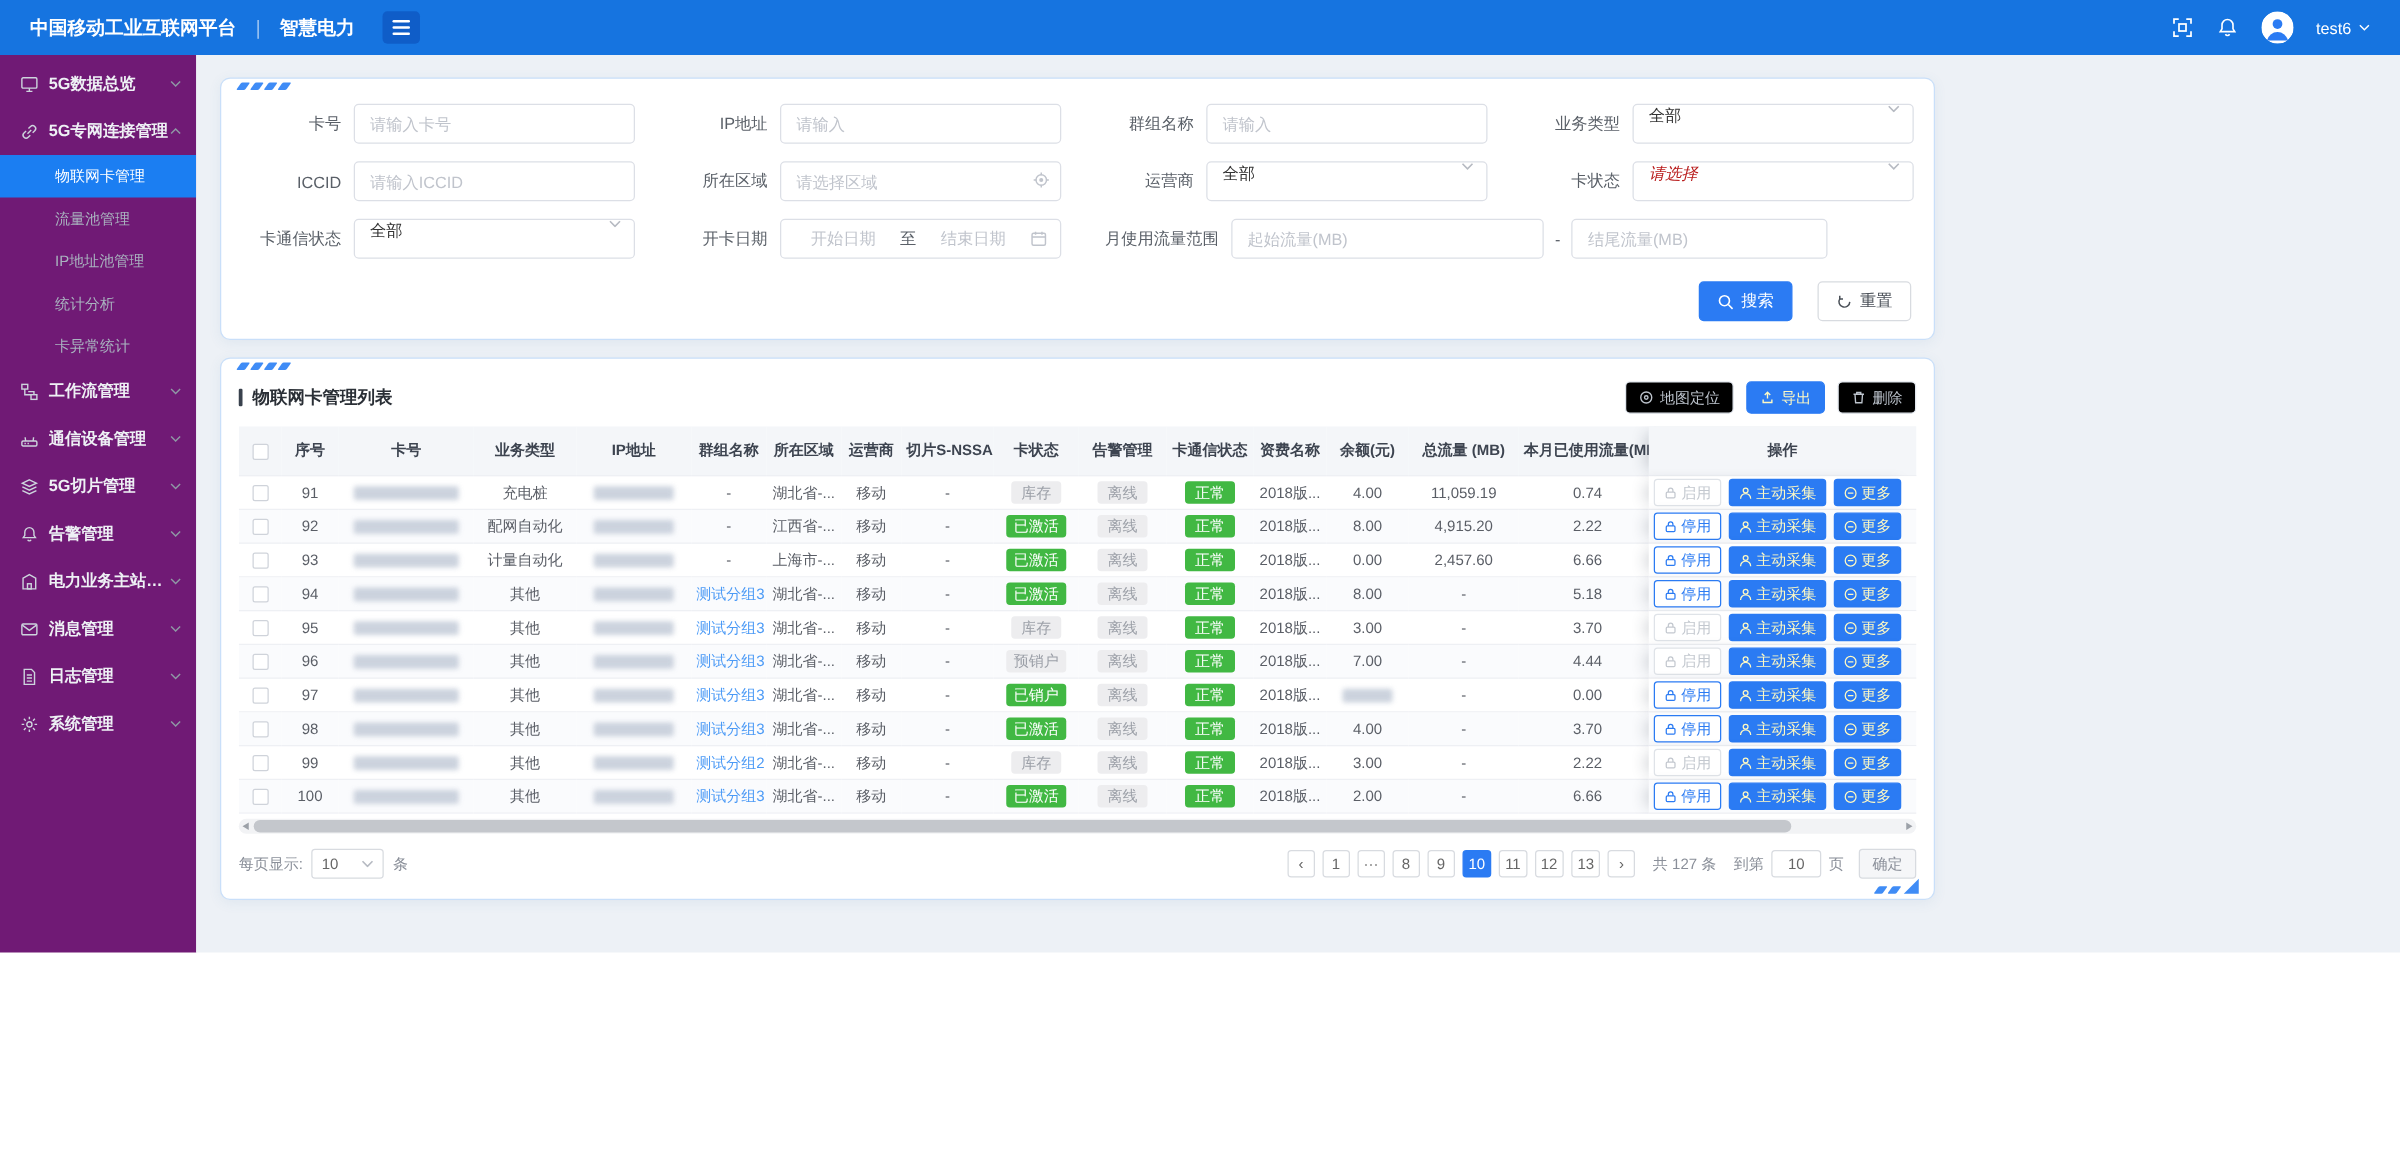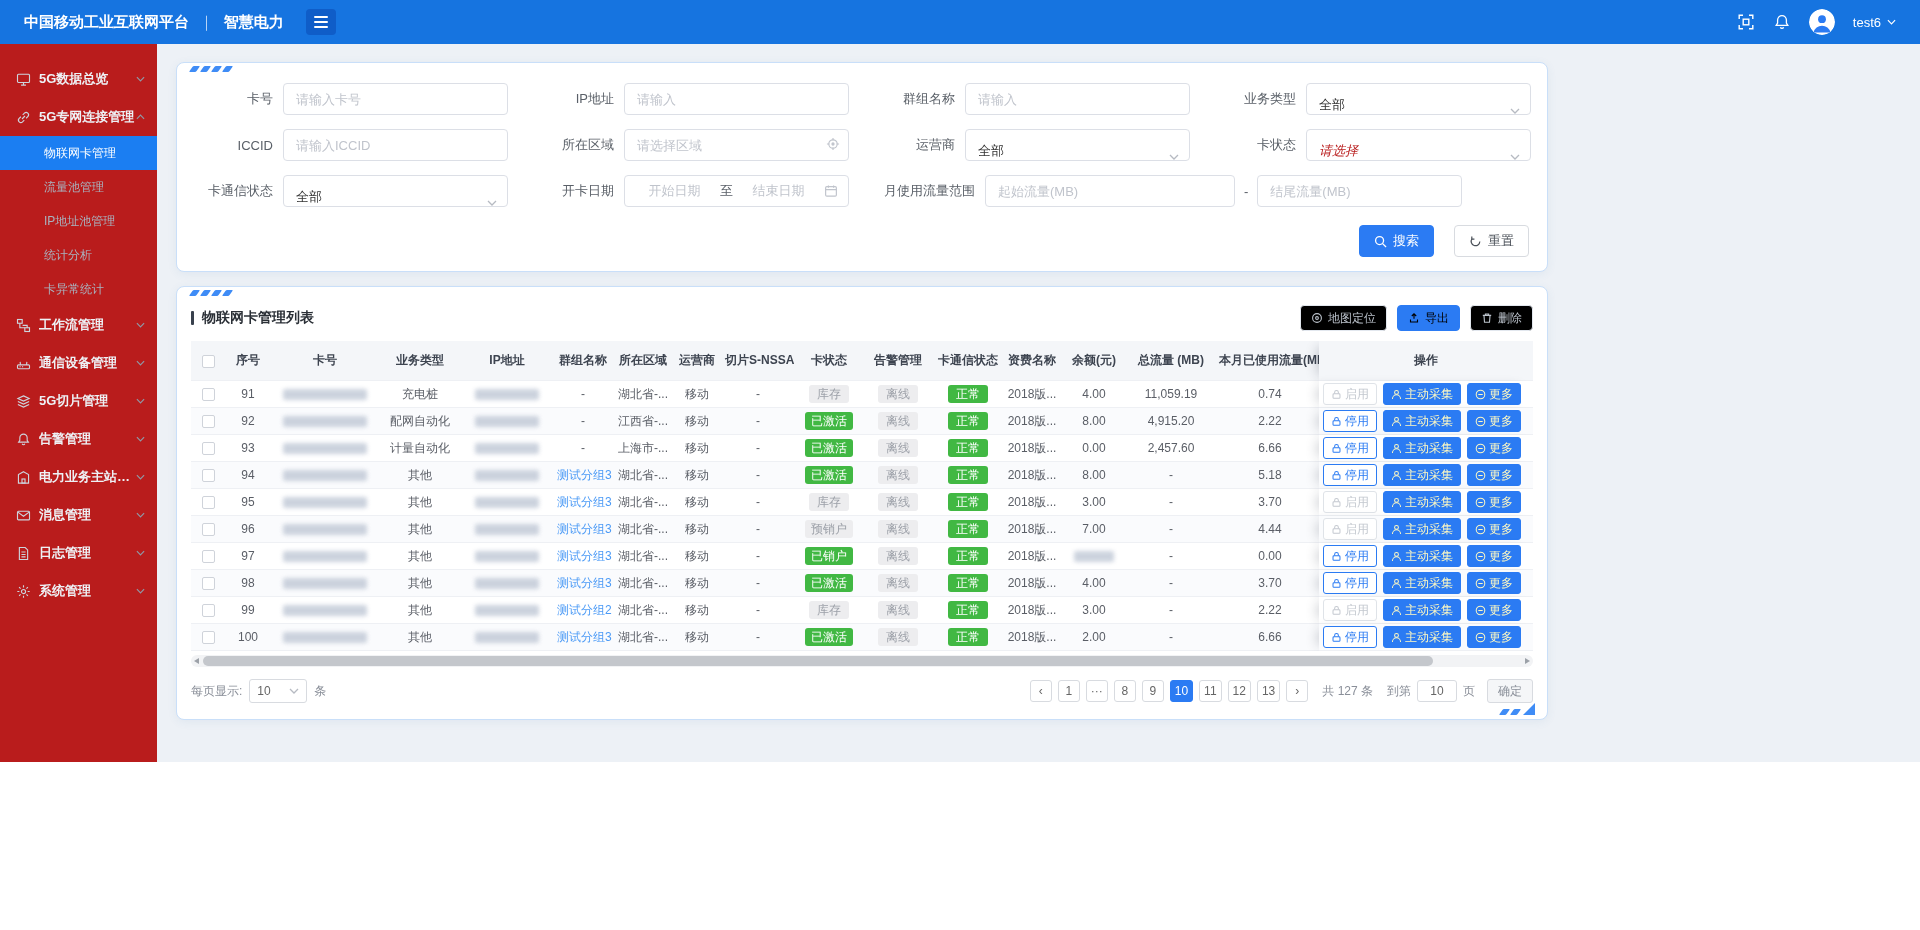--- a/index.html
+++ b/index.html
@@ -16,22 +16,22 @@
   .hamburger i{display:block;width:14px;height:2px;background:#fff;border-radius:1px;}
   .top-right{display:flex;align-items:center;gap:18px;}
   .tr-icon{color:#fff;display:block;cursor:pointer;}
   .tr-icon svg{width:18px;height:18px;display:block;}
   .avatar{width:26px;height:26px;border-radius:50%;overflow:hidden;cursor:pointer;}
   .avatar svg{width:26px;height:26px;display:block;}
   .user{display:flex;align-items:center;gap:6px;font-size:13px;cursor:pointer;}
   .user .chev svg{width:9px;height:6px;display:block;}
 
   
-  .sidebar{position:absolute;top:44px;left:0;width:157px;height:718px;background:#b91c1c;
-    padding-top:16px;overflow:hidden;}
+  .sidebar{position:absolute;top:44px;left:0;width:157px;height:718px;background:#701a75;
+    padding-top:4px;overflow:hidden;}
   .side-item{display:flex;align-items:center;height:38px;padding:0 12px 0 16px;color:#eef1f5;
     font-size:13px;font-weight:bold;cursor:pointer;white-space:nowrap;}
   .s-icon{color:#cdd4dd;margin-right:8px;display:block;flex:none;}
   .s-icon svg{width:15px;height:15px;display:block;}
   .s-label{flex:1;overflow:hidden;text-overflow:ellipsis;}
   .s-chev{color:#8f98a5;display:block;flex:none;}
   .s-chev svg{width:9px;height:6px;display:block;}
   .s-chev.up svg{transform:rotate(180deg);}
   .side-sub{height:34px;line-height:34px;padding-left:44px;font-size:12px;color:#a9b3bf;cursor:pointer;white-space:nowrap;}
   .side-sub.active{background:#1b7ef2;color:#fff;}
@@ -54,21 +54,21 @@
   .f-field.span2{grid-column:span 2;}
   .f-label{flex:none;width:80px;text-align:right;margin-right:10px;font-size:13px;color:#5a6068;white-space:nowrap;}
   .f-label.wide{width:100px;}
   .f-input{flex:1;height:32px;border:1px solid #dcdfe6;border-radius:4px;padding:0 12px;font-size:13px;
     color:#333;min-width:0;background:#fff;outline:none;}
   .f-input::placeholder{color:#c0c4cc;}
   .f-inputwrap{position:relative;flex:1;display:flex;min-width:0;}
   .f-inputwrap .f-input{padding-right:30px;}
   .f-suffix{position:absolute;right:9px;top:8px;color:#c0c4cc;}
   .f-suffix svg{width:14px;height:14px;display:block;}
-  .f-select{flex:1;height:32px;border:1px solid #dcdfe6;border-radius:4px;display:flex;align-items:flex-end;
+  .f-select{flex:1;height:32px;border:1px solid #dcdfe6;border-radius:4px;display:flex;align-items:flex-start;
     justify-content:space-between;padding:0 10px 0 12px;font-size:13px;color:#333;cursor:pointer;background:#fff;min-width:0;}
   .f-select .ph{color:#b91c1c;font-style:italic;}
   .caret{color:#b6bac2;display:block;flex:none;}
   .caret svg{width:10px;height:6px;display:block;}
   .f-range{flex:1;height:32px;border:1px solid #dcdfe6;border-radius:4px;display:flex;align-items:center;
     padding:0 10px;font-size:13px;gap:6px;background:#fff;min-width:0;cursor:pointer;}
   .f-range .rph{flex:1;text-align:center;color:#c0c4cc;white-space:nowrap;overflow:hidden;}
   .f-range .to{color:#5a6068;flex:none;}
   .f-range .cal{color:#c0c4cc;flex:none;}
   .f-range .cal svg{width:14px;height:14px;display:block;}
@@ -85,21 +85,21 @@
   
   .table-card{padding:12px 0 0;}
   .panel-head{display:flex;align-items:center;justify-content:space-between;padding:6px 14px 10px;}
   .panel-title{display:flex;align-items:center;gap:8px;font-size:14px;font-weight:bold;color:#2a2f36;}
   .title-bar{width:3px;height:14px;background:#39414d;border-radius:1px;}
   .head-btns{display:flex;gap:10px;}
   .ph-btn{height:26px;border-radius:4px;padding:0 10px;font-size:12px;display:inline-flex;gap:5px;
     align-items:center;cursor:pointer;font-family:inherit;}
   .ph-btn svg{width:12px;height:12px;display:block;}
   .ph-btn.disabled{background:#000000;border:1px solid #e2e7ee;color:#bcc3cc;cursor:default;}
-  .ph-btn.primary{background:#2b7bf3;color:#000000;border:1px solid #2b7bf3;}
+  .ph-btn.primary{background:#2b7bf3;color:#fef9c3;border:1px solid #2b7bf3;}
 
   .table-wrap{margin:0 14px;overflow:hidden;position:relative;}
   table{border-collapse:separate;border-spacing:0;table-layout:fixed;width:1348px;font-size:12px;color:#5a5e66;}
   th,td{border-bottom:1px solid #eef0f4;padding:0 4px;text-align:center;height:27px;
     overflow:hidden;white-space:nowrap;}
   thead th{background:#f4f6f9;height:40px;color:#3d4450;font-weight:bold;font-size:12px;}
   td.sticky,th.sticky{position:sticky;right:0;background:#fff;box-shadow:-8px 0 12px -6px rgba(30,40,60,.22);z-index:2;}
   thead th.sticky{background:#f4f6f9;}
   tr.alt td{background:#fafbfd;}
   tr.alt td.sticky{background:#fafbfd;}

